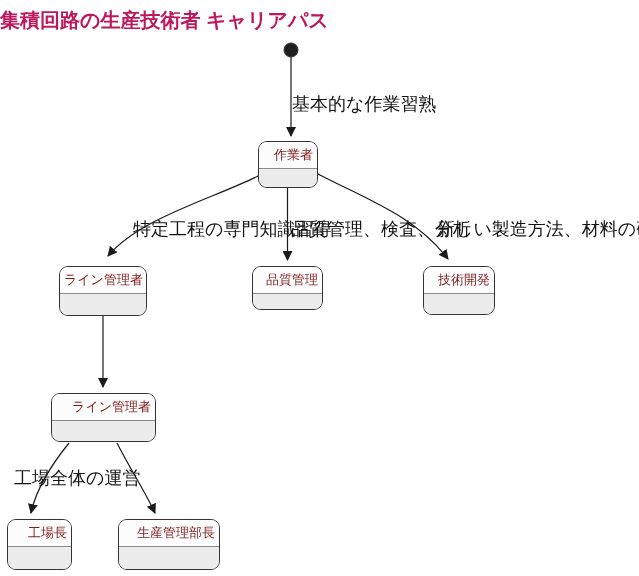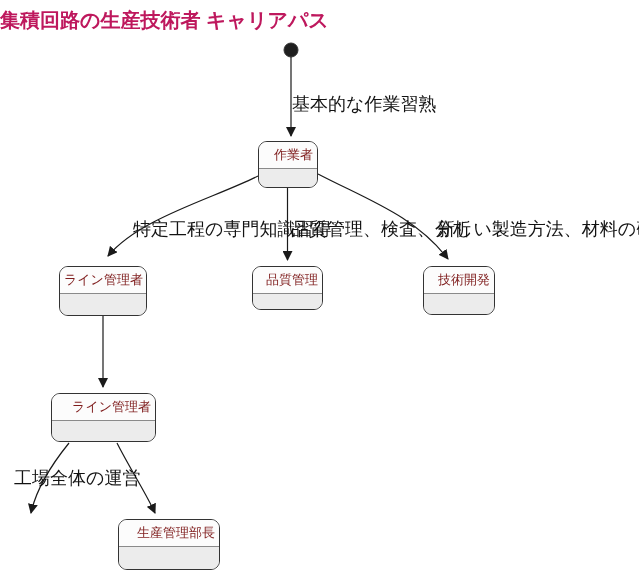--- a/index.html
+++ b/index.html
@@ -106,20 +106,24 @@
   <div class="state-node" style="left:423px;top:266px;width:72px;height:49px;">
     <div class="state-title">技術開発</div>
     <div class="state-body"></div>
   </div>
 
   <div class="state-node" style="left:51px;top:393px;width:105px;height:49px;">
     <div class="state-title">ライン管理者</div>
     <div class="state-body"></div>
   </div>
 
+  <div class="state-node" style="left:7px;top:519px;width:65px;height:51px;">
+    <div class="state-title">工場長</div>
+    <div class="state-body"></div>
+  </div>
 
   <div class="state-node" style="left:118px;top:519px;width:102px;height:51px;">
     <div class="state-title">生産管理部長</div>
     <div class="state-body"></div>
   </div>
 
   <div class="edge-label" style="left:292px;top:96px;">基本的な作業習熟</div>
 
   <div class="edge-label" style="left:133px;top:221px;">特定工程の専門知識習得</div>
 

